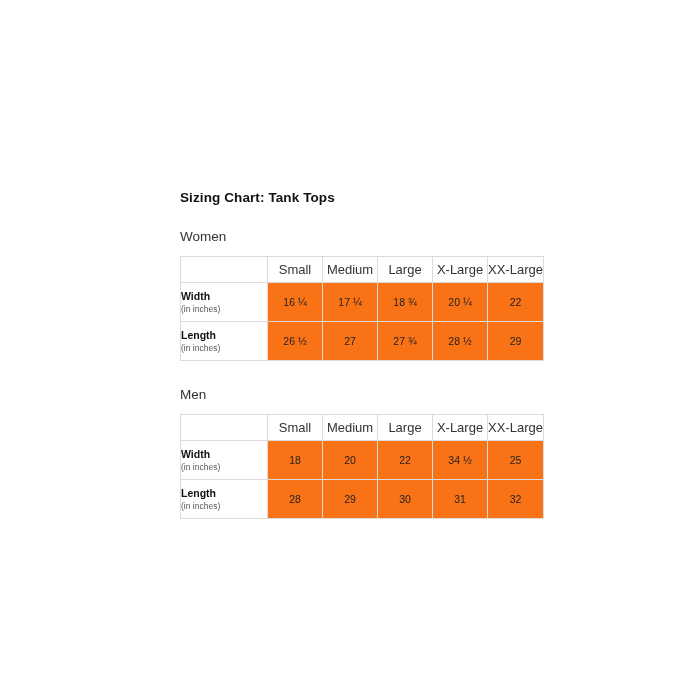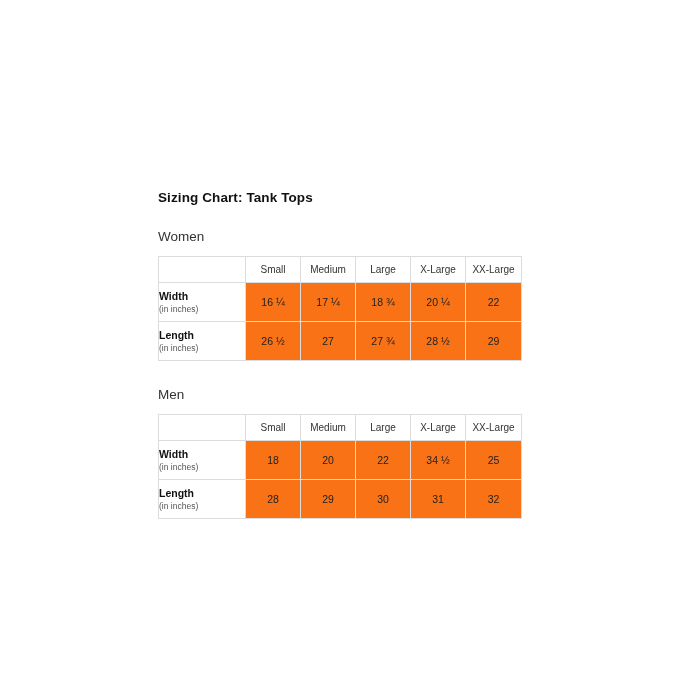--- a/index.html
+++ b/index.html
@@ -9,21 +9,21 @@
   body {
     width: 700px;
     height: 700px;
     background: #ffffff;
     font-family: "Liberation Sans", sans-serif;
     color: #111111;
     overflow: hidden;
   }
   .page {
     position: absolute;
-    left: 158px;
+    left: 180px;
     top: 190px;
     width: 400px;
   }
   .page-title {
     font-size: 13.5px;
     font-weight: bold;
     color: #111111;
     margin: 0 0 24px 0;
     letter-spacing: 0.1px;
   }
@@ -43,21 +43,21 @@
   }
   table.size-table td,
   table.size-table th {
     border: 1px solid #dcdcdc;
     padding: 0;
     vertical-align: middle;
     font-weight: normal;
   }
   .hdr-cell {
     height: 25px;
-    font-size: 10px;
+    font-size: 13px;
     color: #333333;
     text-align: center;
     background: #ffffff;
   }
   .hdr-blank {
     width: 86px;
   }
   .row-label {
     width: 86px;
     padding: 7px 0 7px 10px;

